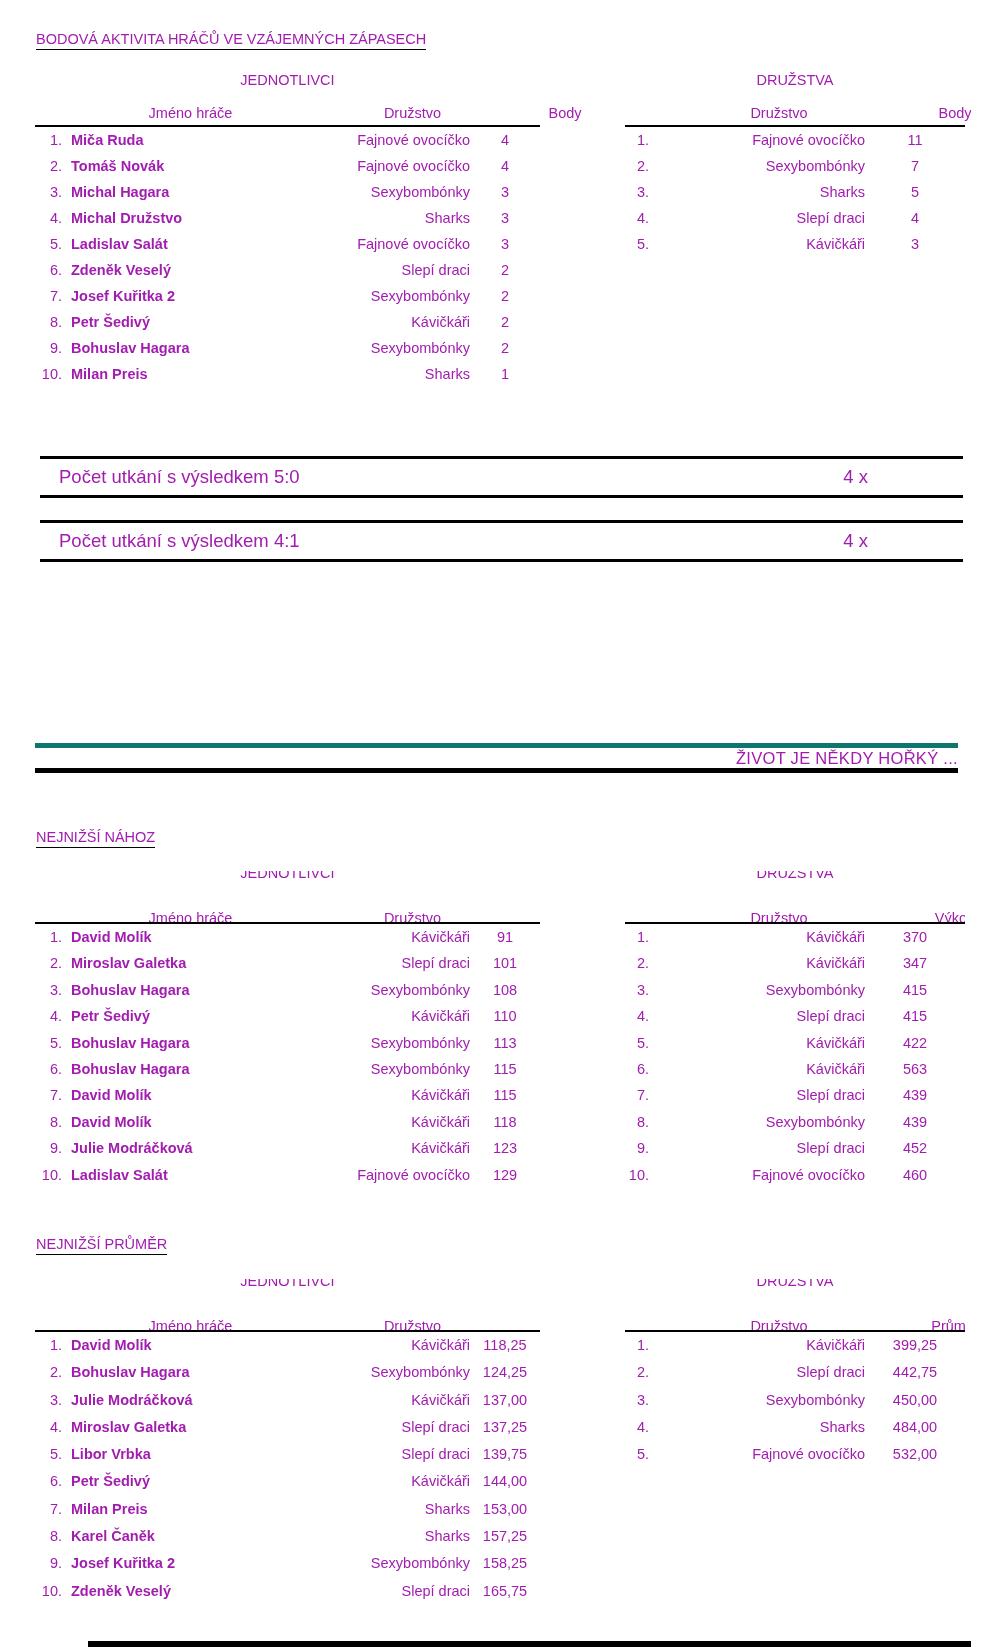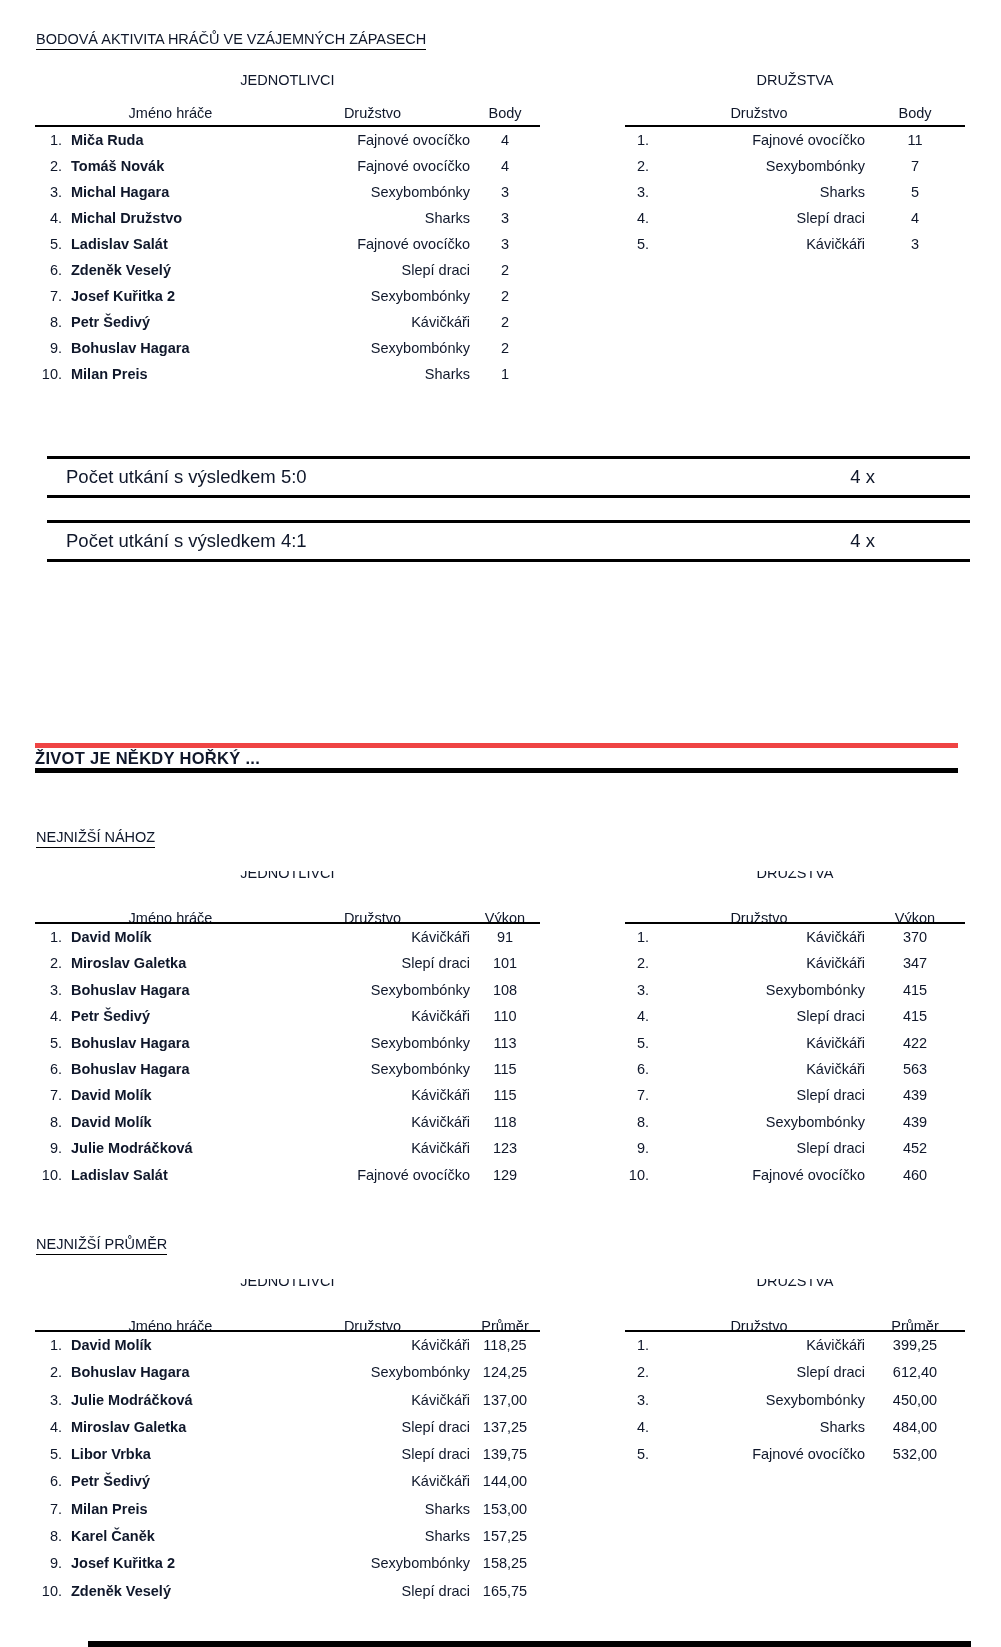--- a/index.html
+++ b/index.html
@@ -1,18 +1,18 @@
 <!DOCTYPE html>
 <html><head>
 <meta charset="utf-8">
 <style>
   * { margin:0; padding:0; box-sizing:border-box; }
   html,body { background:#ffffff; }
   .page {
-    position:relative; width:971px; height:1647px; background:#fff; color:#0f172a;
+    position:relative; width:971px; height:1647px; background:#fff; color:#a21caf;
     font-family:"Liberation Sans","DejaVu Sans",sans-serif; overflow:hidden;padding-left:16px;
   }
   .abs { position:absolute; }
   .heading { left:36px; font-size:14.5px; white-space:nowrap; }
   .u { display:inline-block; border-bottom:1.5px solid #000; padding-bottom:2px; }
 
   .t-title { font-size:14.5px; text-align:center; }
 
   .ltable { left:35px; width:505px; }
   .rtable { left:625px; width:340px; }
@@ -20,21 +20,21 @@
   .rgrid { display:grid; grid-template-columns:28px 212px 100px; }
 
   .c { font-size:14.5px; white-space:nowrap; }
   .c.rank { text-align:right; padding-right:4px; }
   .c.name { text-align:left; padding-left:5px;font-weight:bold; }
   .c.team { text-align:right; padding-left:2px; }
   .rgrid .c.team { padding-left:5px; }
   .c.val { text-align:center; }
   .hc { text-align:center; padding:0; }
 
-  .thead { border-bottom:2px solid #000; }
+  .thead { border-bottom:2px solid #000;gap:20px; }
   .thead.open .c { line-height:18px; padding-bottom:3px; }
   .thead.open .c.hc { padding-bottom:3px; }
   .thead.clipped { height:13px; overflow:hidden; }
   .thead.clipped .c { line-height:15px; }
 
   .row { align-items:center; }
   .rows-260 .row { height:26px; }
   .rows-260 .row .c { line-height:26px; }
   .rows-264 .row { height:26.4px; }
   .rows-264 .row .c { line-height:26.4px; }
@@ -44,23 +44,23 @@
   .clip-title { height:12px; overflow:hidden; text-align:center; }
   .clip-title span { display:block; margin-top:-6px; line-height:16px; font-size:14.5px; }
 
   .band {
     height:42px; border-top:3px solid #000; border-bottom:3px solid #000;
     display:flex; align-items:center; justify-content:space-between;
     padding:0 95px 0 19px; margin-bottom:22px; font-size:18.5px; white-space:nowrap;
   }
   .quote-band {
     left:35px; top:743px; width:923px; height:30px;
-    border-top:5px solid #ef4444; border-bottom:5px solid #000;
-    display:flex; align-items:center; justify-content:flex-start;
-    font-weight:bold; font-size:16.5px; letter-spacing:0.3px; white-space:nowrap;
+    border-top:5px solid #0f766e; border-bottom:5px solid #000;
+    display:flex; align-items:center; justify-content:flex-end;
+    font-weight:normal; font-size:16.5px; letter-spacing:0.3px; white-space:nowrap;
   }
   .bottom-bar { left:88px; top:1641px; width:913px; height:6px; background:#000; }
 </style>
 </head>
 <body>
 
 <div class="page">
 
   <div class="abs heading" style="top:31px">
     <span class="u">BODOVÁ AKTIVITA HRÁČŮ VE VZÁJEMNÝCH ZÁPASECH</span>
@@ -170,21 +170,21 @@
         <div class="c val">4</div>
       </div>
         <div class="row rgrid">
         <div class="c rank">5.</div>
         <div class="c team">Kávičkáři</div>
         <div class="c val">3</div>
       </div>
       </div>
   </div>
 
-  <div class="abs" style="left:47px; top:456px; width:923px">
+  <div class="abs" style="left:40px; top:456px; width:923px">
 
   <div class="band">
       <span>Počet utkání s výsledkem 5:0</span>
       <span>4 x</span>
     </div>
       <div class="band">
       <span>Počet utkání s výsledkem 4:1</span>
       <span>4 x</span>
     </div>
     </div>
@@ -429,21 +429,21 @@
     <div>
 
     <div class="row rgrid">
         <div class="c rank">1.</div>
         <div class="c team">Kávičkáři</div>
         <div class="c val">399,25</div>
       </div>
         <div class="row rgrid">
         <div class="c rank">2.</div>
         <div class="c team">Slepí draci</div>
-        <div class="c val">612,40</div>
+        <div class="c val">442,75</div>
       </div>
         <div class="row rgrid">
         <div class="c rank">3.</div>
         <div class="c team">Sexybombónky</div>
         <div class="c val">450,00</div>
       </div>
         <div class="row rgrid">
         <div class="c rank">4.</div>
         <div class="c team">Sharks</div>
         <div class="c val">484,00</div>

